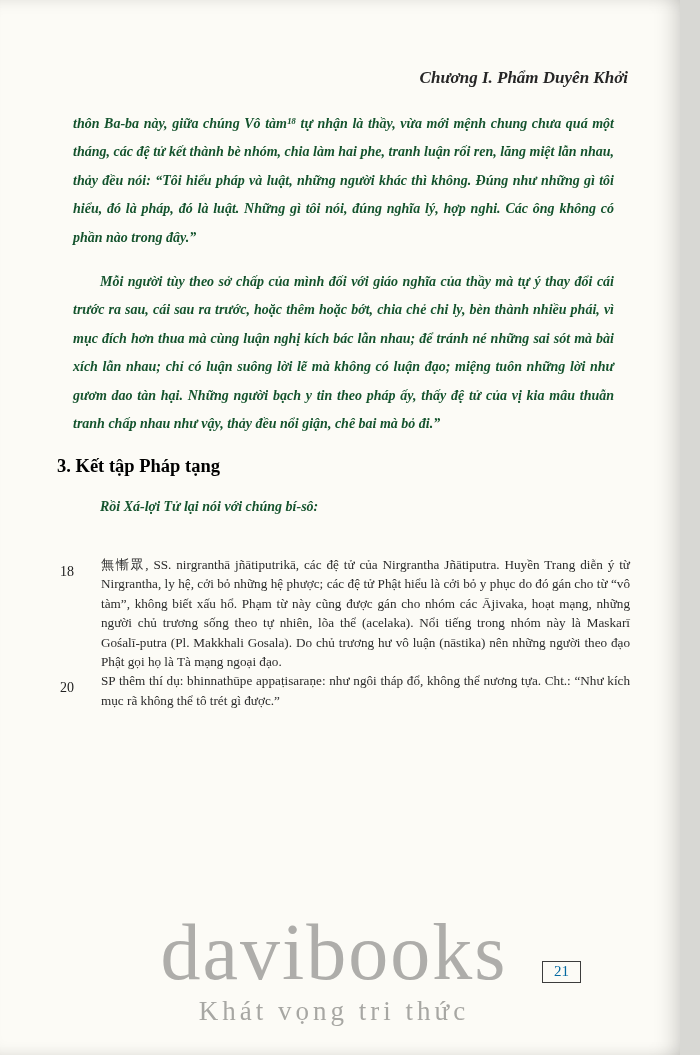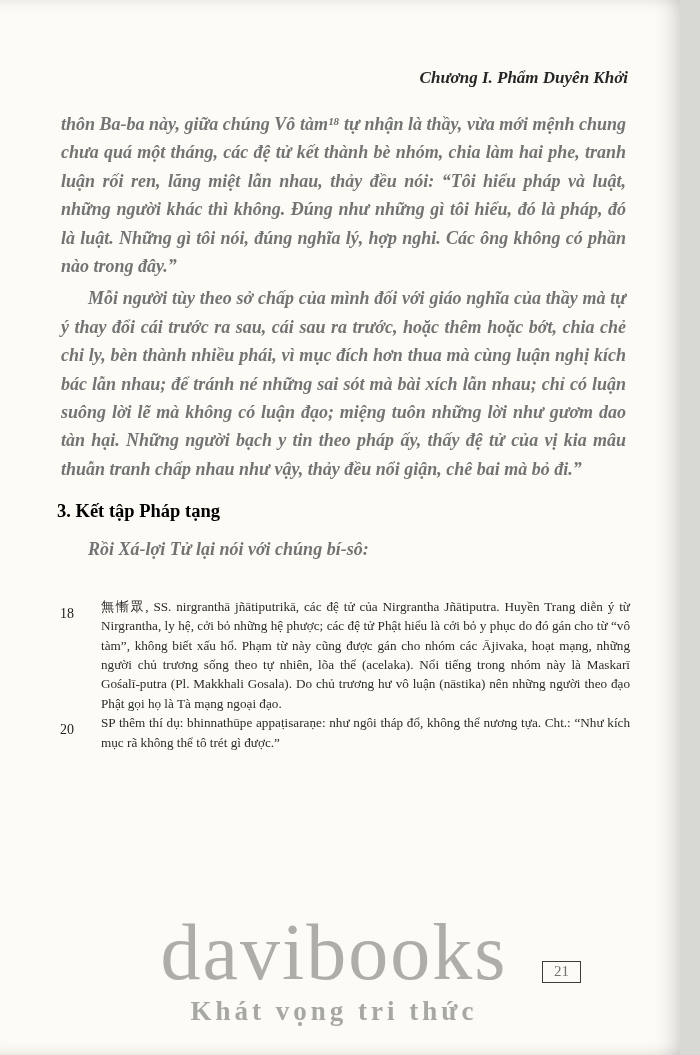--- a/index.html
+++ b/index.html
@@ -35,27 +35,27 @@
   }
   .chapter-header {
     text-align: right;
     font-style: italic;
     font-weight: 600;
     font-size: 17px;
     margin: 0 2px 22px 0;
     color: #262626;
   }
   .body-text p {
-    margin: 4px;
+    margin: 16px;
     font-style: italic;
     font-weight: 700;
-    font-size: 18px;
+    font-size: 14px;
     line-height: 28.4px;
     text-align: justify;
-    color: #737373;
+    color: #14532d;
   }
   .body-text p.indent { text-indent: 27px; }
   .section-heading {
     font-size: 18.5px;
     font-weight: 700;
     margin: 18px 0 13px 0;
     color: #000000;
   }
   .footnotes {
     margin-top: 33px;
@@ -89,31 +89,30 @@
     line-height: 1;
     font-weight: 400;
     letter-spacing: 2px;
     color: rgba(110,110,108,0.55);
   }
   .watermark-tagline {
     margin-top: 4px;
     font-size: 27px;
     letter-spacing: 4px;
     color: rgba(115,115,112,0.62);
-    font-weight: bold;
   }
   .page-number-box {
     position: absolute;
     top: 961px;
     right: 99px;
     border: 1.5px solid #3c3c3c;
     background: #fcfbf6;
     padding: 1px 11px 2px 11px;
     font-size: 15px;
-    color: #737373;
+    color: #0369a1;
     z-index: 6;
   }
 </style>
 </head>
 <body>
 
 <div class="page">
   <div class="content">
 
     <div class="chapter-header">Chương I. Phẩm Duyên Khởi</div>

